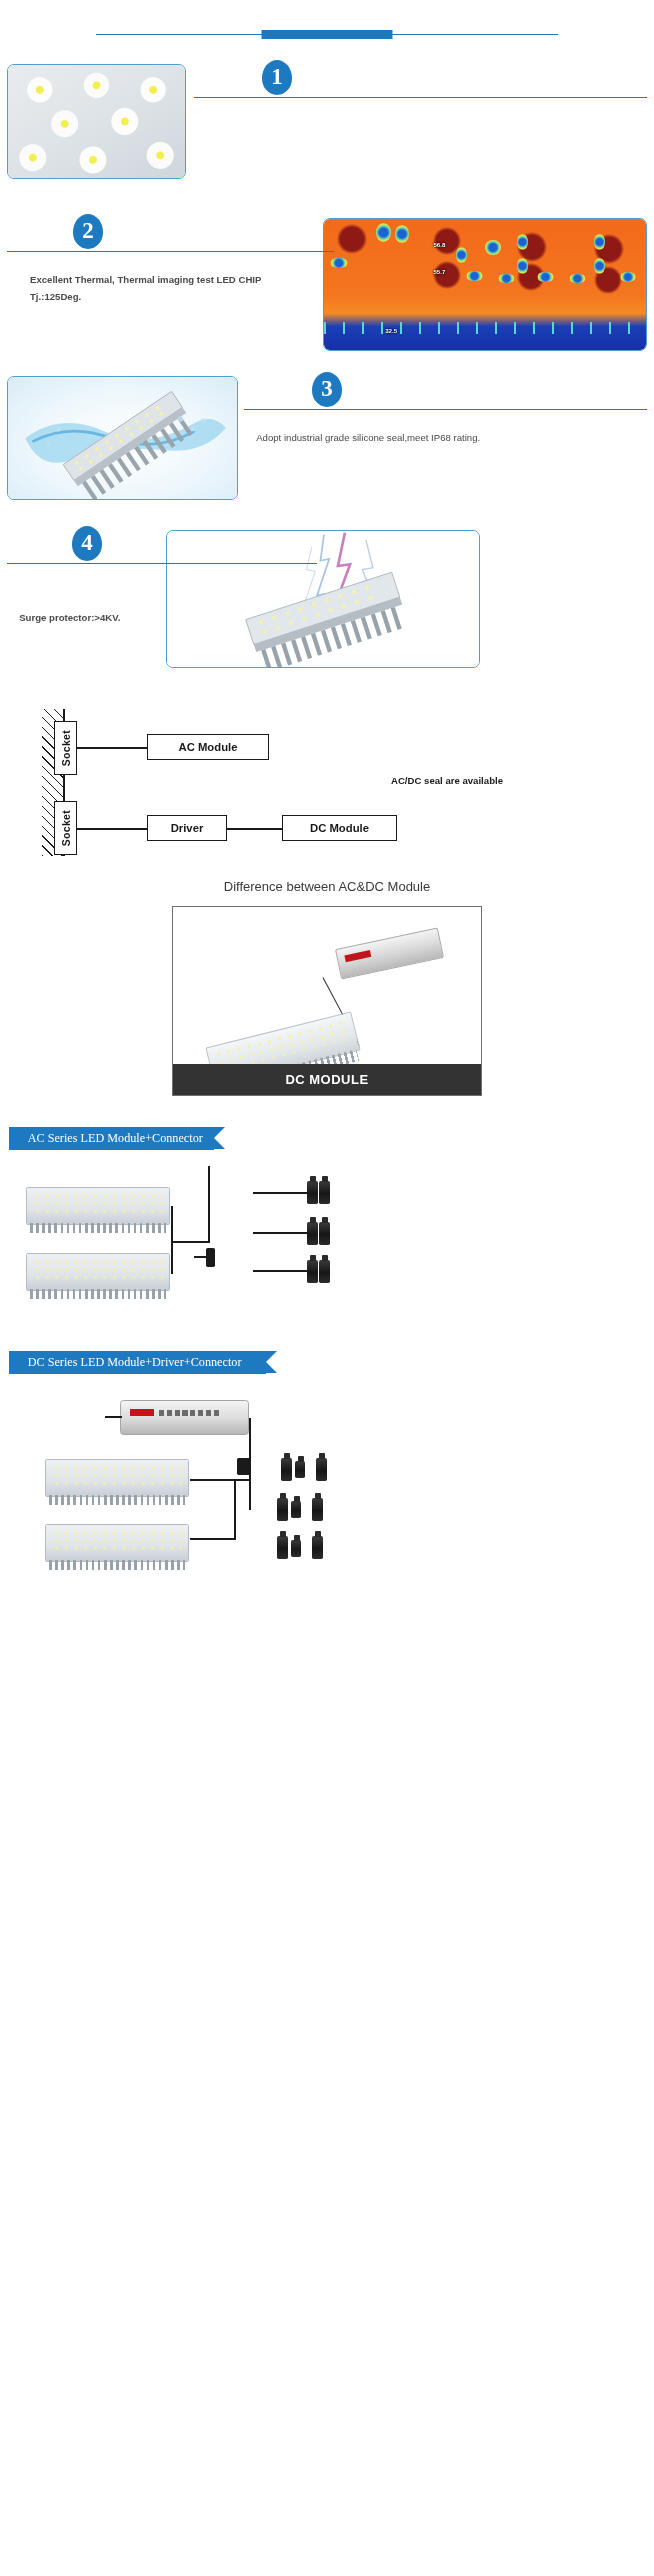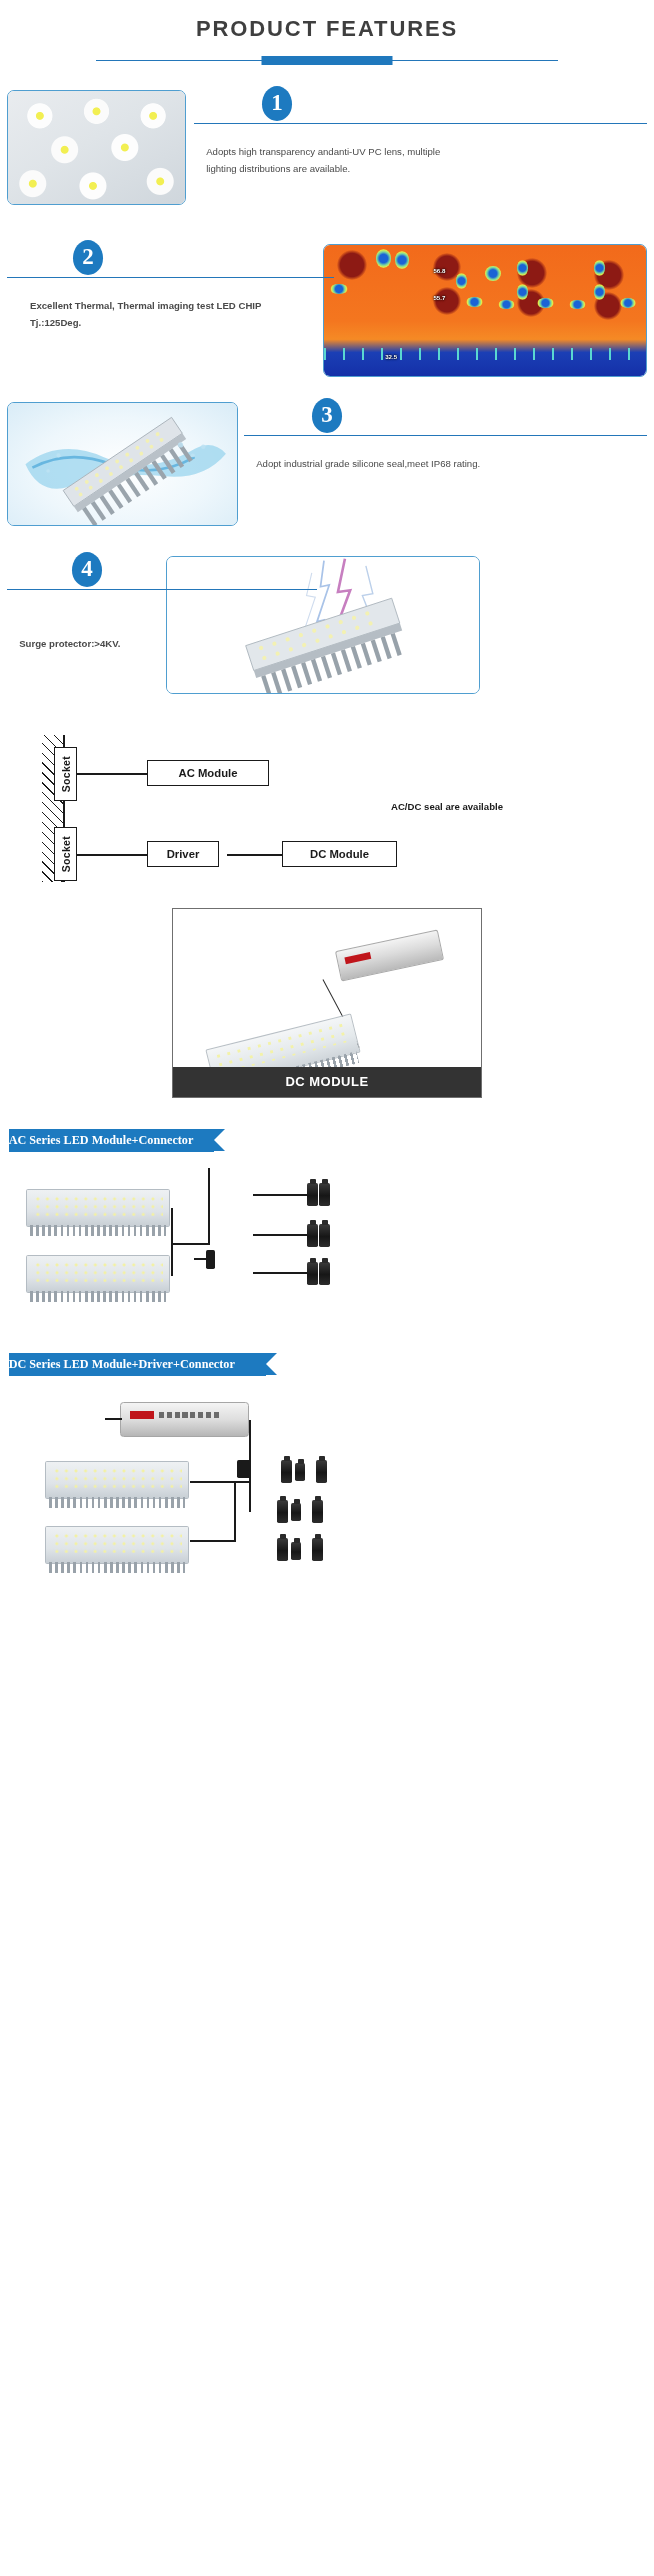--- a/index.html
+++ b/index.html
@@ -276,24 +276,24 @@
   .lead-line { position: absolute; background: #2b2b2b; height: 0.9px; }
   .hilite-box { position: absolute; border: 1.3px solid #1a1a1a; }
 
   
   .banner {
     position: relative;
     height: 23px;
     margin-left: 8.7px;
     background: #1d7ac0;
     display: flex; align-items: center;
+    padding-left: 19px;
     color: #ffffff;
     font-family: "Liberation Serif", serif;
     font-size: 12.2px;
-    font-weight: bold;
   }
   .banner::after {
     content: "";
     position: absolute; right: -11.3px; top: 0;
     border-top: 11.3px solid #1d7ac0;
     border-bottom: 11.3px solid #1d7ac0;
     border-right: 11.3px solid transparent;
   }
   .banner.ac { width: 205px; }
   .banner.dc { width: 257px; }
@@ -342,38 +342,36 @@
   .psu .txt {
     position: absolute; left: 38px; top: 8.7px;
     width: 61px; height: 6.1px;
     background: repeating-linear-gradient(90deg,#6b6b6b 0 5.2px, rgba(0,0,0,0) 5.2px 7.8px);
   }
 </style>
 </head>
 <body>
 
 <div class="page-header">
-  <div class="page-title">PRODUCT FEATURES</div>
   <div class="title-rule">
     <div class="line"></div>
     <div class="nub"></div>
   </div>
 </div>
 
 <div class="feature layout-a" style="margin-top:15.7px;">
   <div class="feat-img left">
     <div class="led-lens"></div>
   </div>
   <div class="feat-side">
     <div class="num-badge">
       <div class="blob"></div>
       <div class="digit">1</div>
     </div>
     <div class="feat-underline"></div>
-    <div class="feat-text">Adopts high transparency andanti-UV PC lens, multiple lighting distributions are available.</div>
   </div>
 </div>
 
 <div class="feature layout-b" style="margin-top:19px;">
   <div class="feat-img" style="left:323px;width:324px;height:133px;">
     <div class="thermal">
       <div class="hot" style="left:4%;  top:4%;  width:30px;height:30px;"></div>
       <div class="hot" style="left:34%; top:6%;  width:28px;height:28px;"></div>
       <div class="hot" style="left:60%; top:10%; width:30px;height:30px;"></div>
       <div class="hot" style="left:84%; top:12%; width:30px;height:30px;"></div>
@@ -542,28 +540,29 @@
   <div class="socket-box" style="left:54px; top:12.2px;">
     <span>Socket</span>
   </div>
   <div class="sch-wire" style="left:77px; top:38px; width:72px;"></div>
   <div class="sch-box" style="left:147px; top:25px; width:122px;">AC Module</div>
 
   <div class="socket-box" style="left:54px; top:92px;">
     <span>Socket</span>
   </div>
   <div class="sch-wire" style="left:77px; top:119px; width:72px;"></div>
-  <div class="sch-box" style="left:147px; top:106px; width:72px;">Driver</div>
+  <div class="sch-box" style="left:147px; top:106px; width:80px;">Driver</div>
   <div class="sch-wire" style="left:227px; top:119px; width:57px;"></div>
   <div class="sch-box" style="left:282px; top:106px; width:115px;">DC Module</div>
 
   <div class="sch-note" style="left:391px; top:66px;">AC/DC seal are available</div>
 </div>
 
 <div style="margin-top:8.7px;">
+  <div class="compare-title">Difference between AC&amp;DC Module</div>
 
   <div class="compare-wrap">
 
 
     <div class="compare-card">
       <div class="driver-brick" style="left:164px; top:31px;">
         <div class="lbl"></div>
       </div>
       <div class="lead-line" style="left:150px; top:70px; width:77px; transform:rotate(62deg); transform-origin:left center;"></div>
       <div class="led-bar" style="left:35px; top:122px;">

